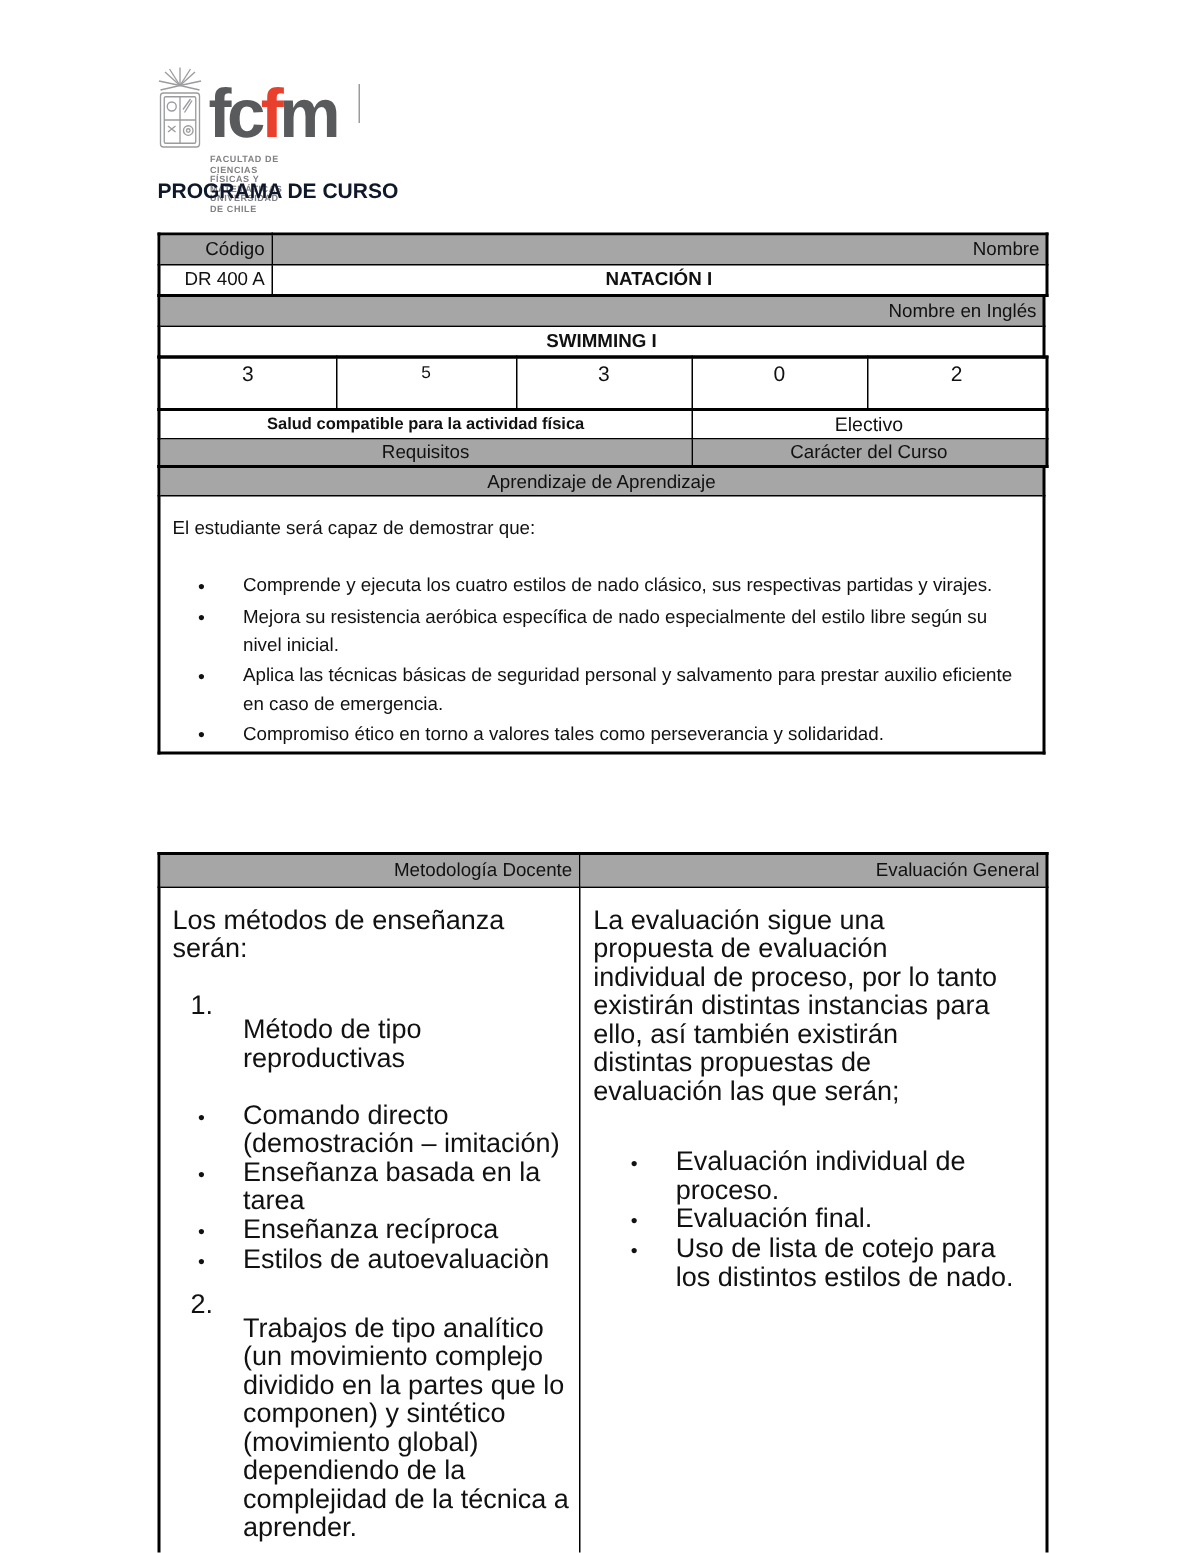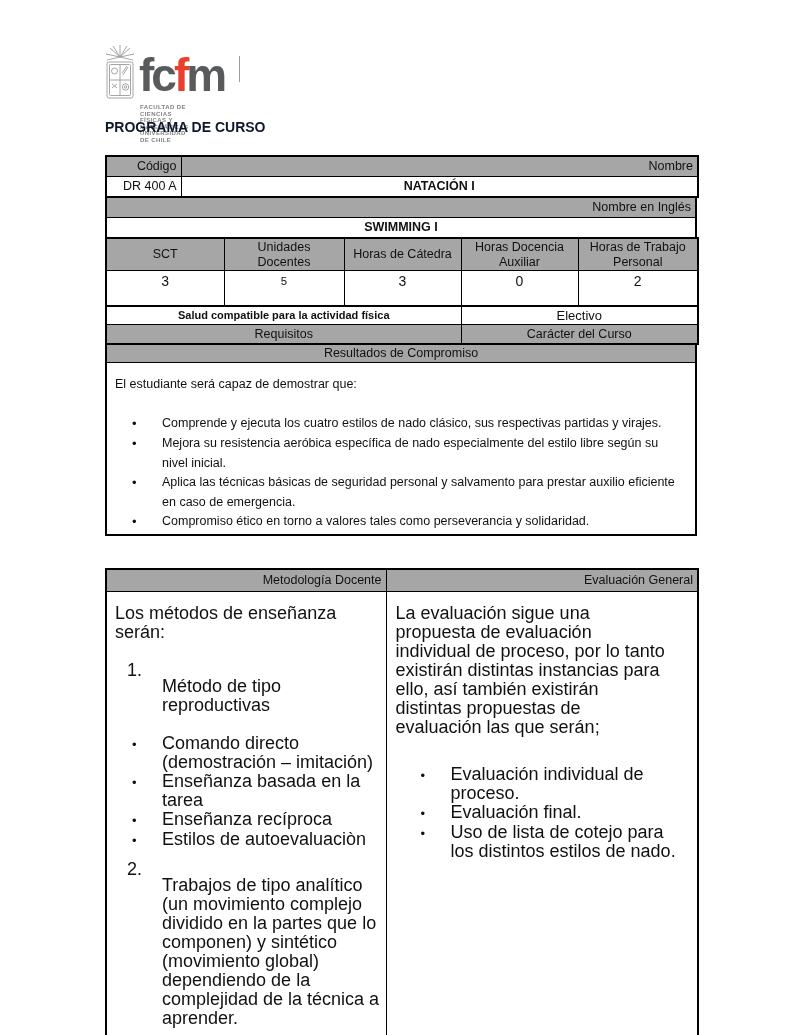--- a/index.html
+++ b/index.html
@@ -135,27 +135,20 @@
 
     <table>
       <colgroup>
           <col style="width:118px">
           <col style="width:120px">
           <col style="width:117px">
           <col style="width:117px">
           <col style="width:120px">
         </colgroup>
       <tbody>
-          <tr class="gray hours-hd" style="height:31px">
-        <td class="gray"><span>SCT</span></td>
-        <td class="gray"><span>Unidades Docentes</span></td>
-        <td class="gray"><span>Horas de Cátedra</span></td>
-        <td class="gray"><span>Horas Docencia Auxiliar</span></td>
-        <td class="gray"><span>Horas de Trabajo Personal</span></td>
-      </tr>
       <tr class="hours-val" style="height:35px">
         <td>3</td>
         <td>5</td>
         <td>3</td>
         <td>0</td>
         <td>2</td>
       </tr>
     </tbody>
       </table>
 
@@ -172,21 +165,21 @@
       <tr style="height:19px">
         <td class="gray ctr">Requisitos</td>
         <td class="gray ctr">Carácter del Curso</td>
       </tr>
     </tbody>
       </table>
 
     <table>
       <tbody>
           <tr style="height:19px">
-        <td class="gray ctr">Resultados de Compromiso</td>
+        <td class="gray ctr">Aprendizaje de Aprendizaje</td>
       </tr>
       <tr>
         <td class="results-cell">
           <div class="intro">El estudiante será capaz de demostrar que:</div>
           <div>
 
           <div class="brow">
               <span class="bmark"></span>
               <span class="btext">Comprende y ejecuta los cuatro estilos de nado clásico, sus respectivas partidas y virajes.</span>
             </div>

